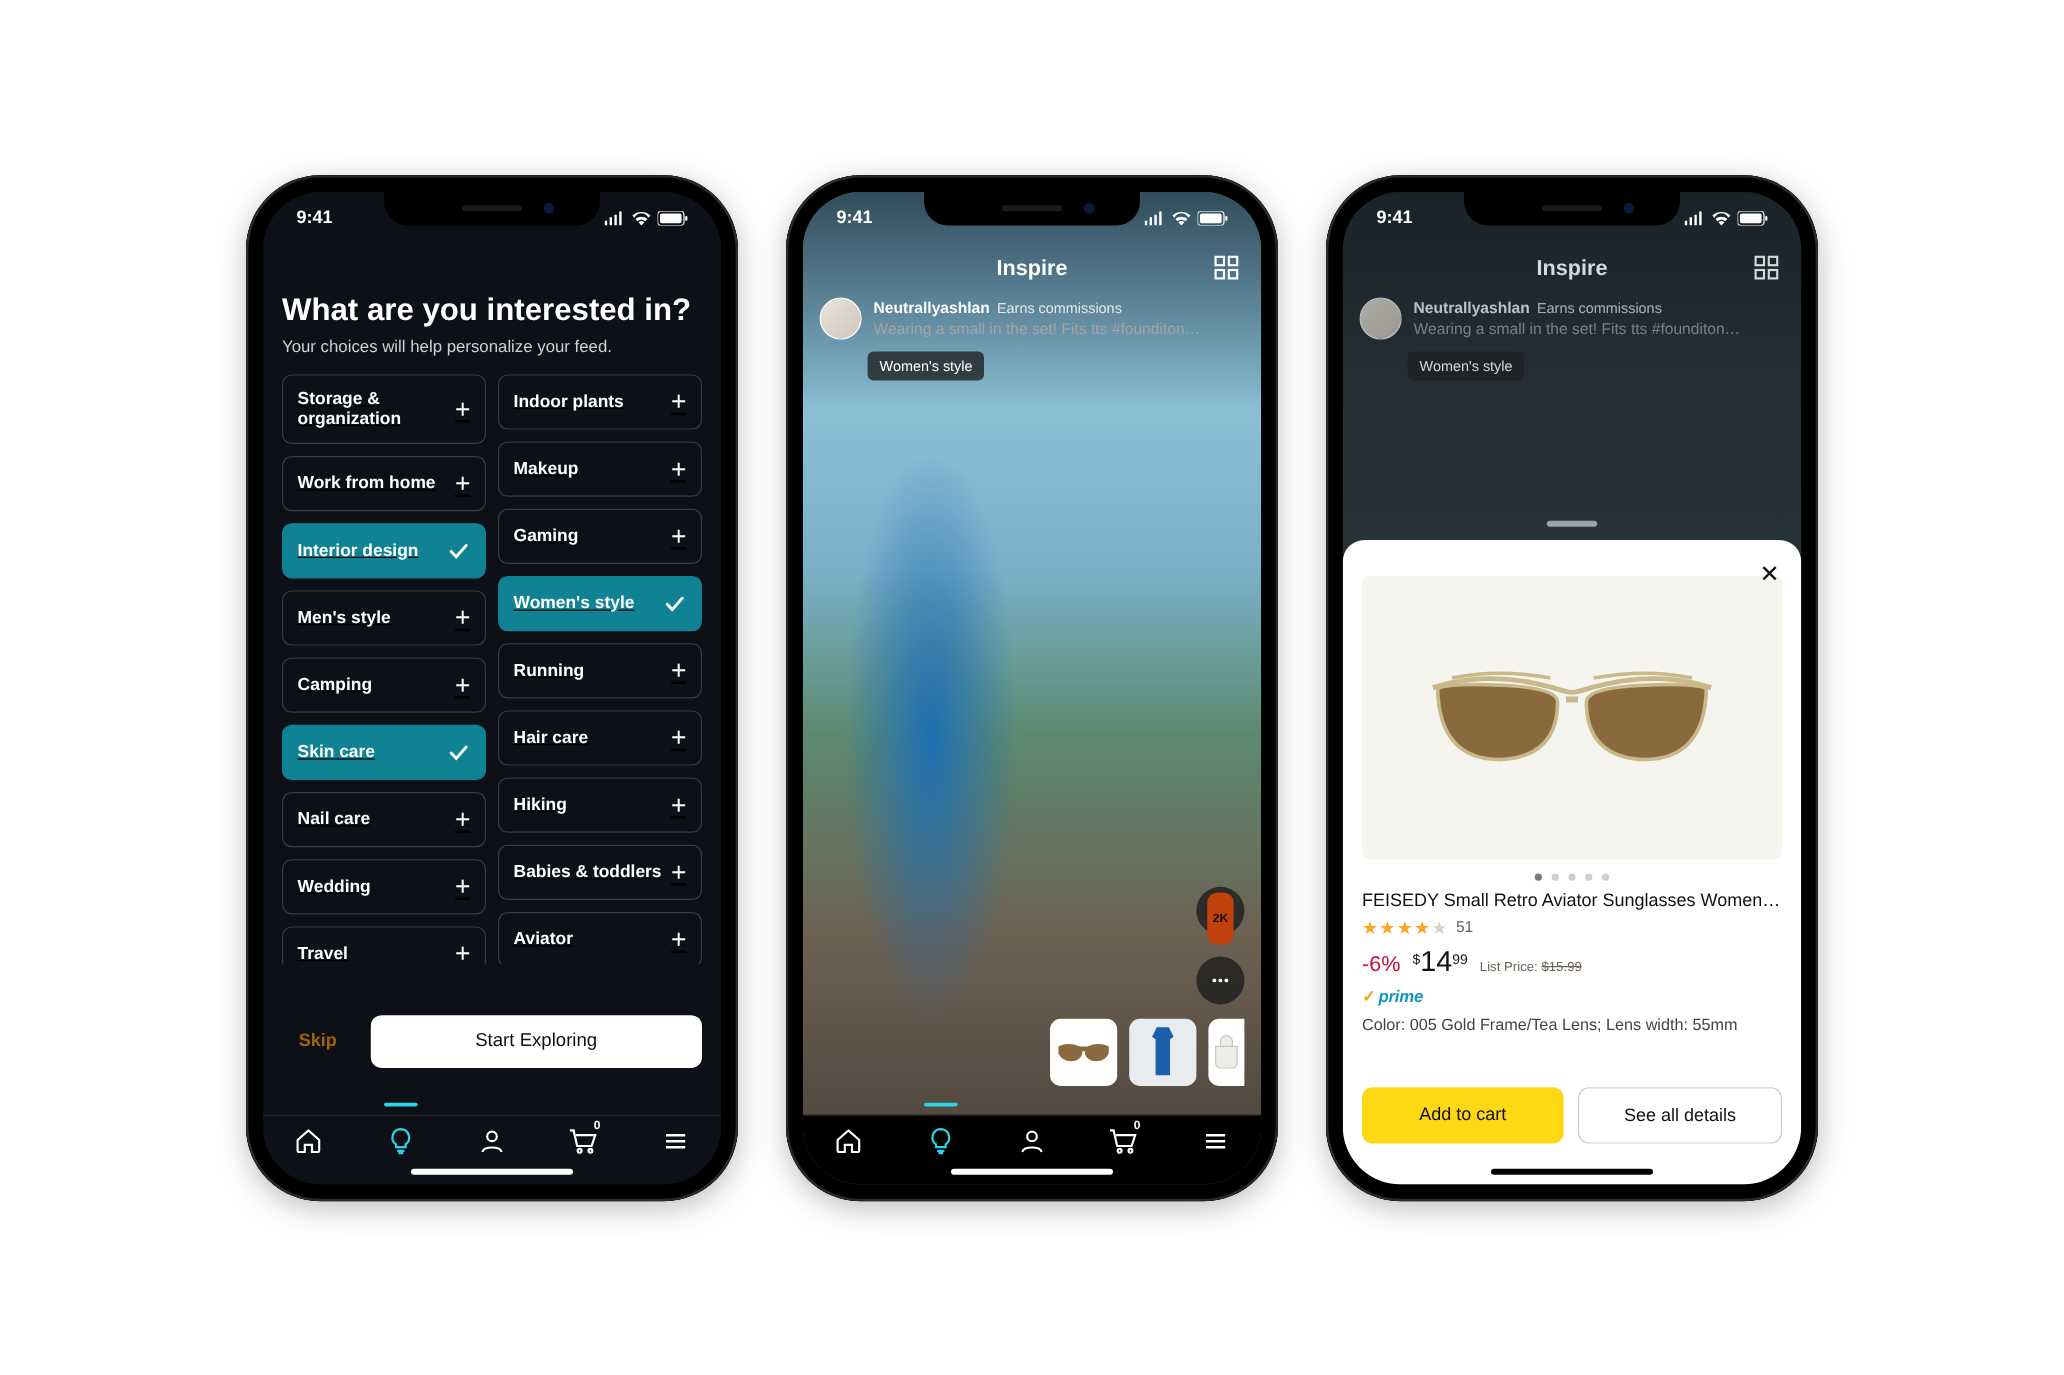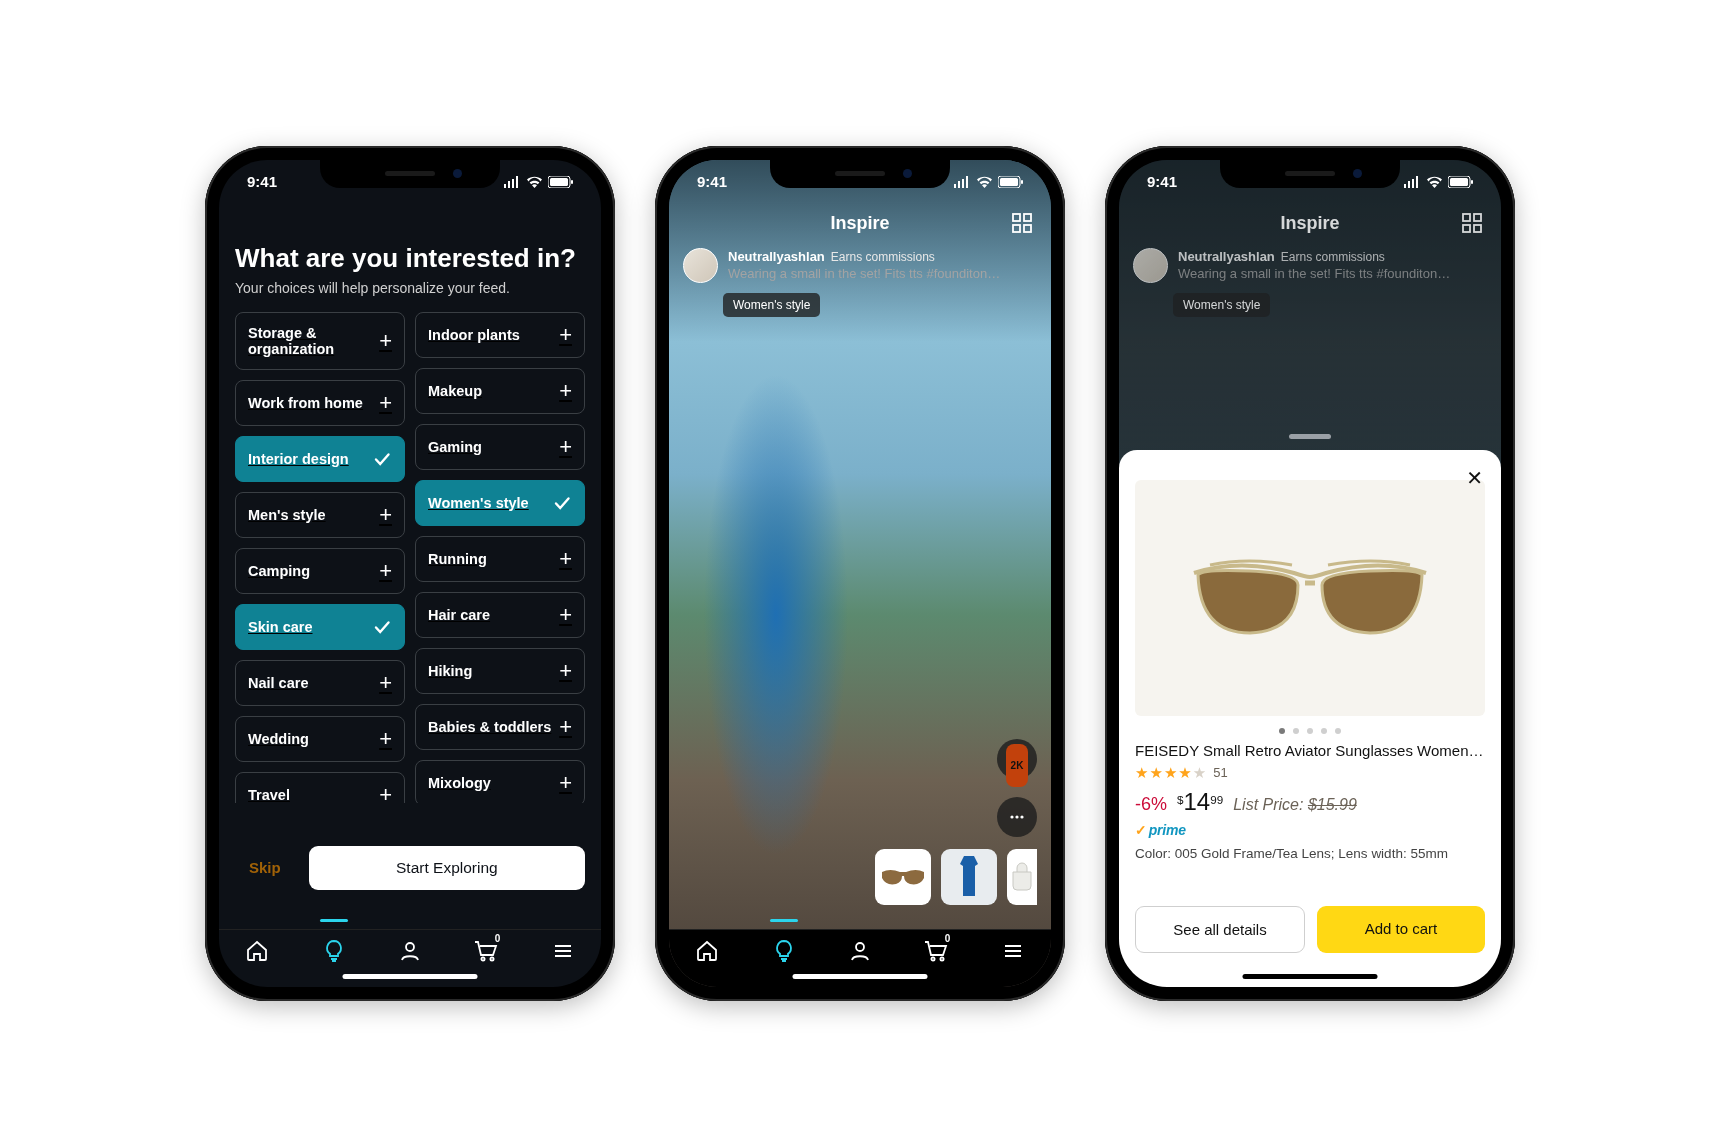--- a/index.html
+++ b/index.html
@@ -74,21 +74,21 @@
   .dots span{width:6px;height:6px;border-radius:50%;background:#cfcfcf;}
   .dots span.on{background:#7a7a7a;}
   .ptitle{font-size:15px;color:#111;white-space:nowrap;overflow:hidden;text-overflow:ellipsis;margin-bottom:5px;}
   .rating-row{display:flex;align-items:center;gap:6px;font-size:13px;color:#6b6257;margin-bottom:6px;}
   .stars{color:#ffa41c;letter-spacing:1px;font-size:15px;}
   .stars .off{color:#d9d2c8;}
   .price-row{display:flex;align-items:baseline;gap:10px;margin-bottom:4px;}
   .disc{color:#cc0c39;font-size:18px;}
   .price{color:#111;font-size:14px;}
   .price .big{font-size:24px;font-weight:500;}
-  .list{color:#6b6257;font-size:16px;font-style:italic;}
+  .list{color:#6b6257;font-size:11px;}
   .list s{color:#6b6257;}
   .prime{display:flex;align-items:center;gap:2px;margin:2px 0 8px;}
   .prime .chk{color:#ffa41c;font-weight:800;font-size:14px;}
   .prime .word{color:#1196c0;font-style:italic;font-weight:700;letter-spacing:-.2px;font-size:14px;}
   .variant{color:#444;font-size:13.5px;margin-bottom:18px;}
   .cta-row{display:flex;gap:12px;margin-top:auto;margin-bottom:16px;}
   .btn{flex:1;text-align:center;padding:14px 0;border-radius:9px;font-size:15px;}
   .btn.ghost{background:#fff;border:1px solid #cfcfcf;color:#111;}
   .btn.primary{background:#ffd814;color:#111;}
 </style>
@@ -204,21 +204,21 @@
               </div>
               <div class="chip">
                 <span>Hiking</span>
                 <span class="plus">+</span>
               </div>
               <div class="chip">
                 <span>Babies &amp; toddlers</span>
                 <span class="plus">+</span>
               </div>
               <div class="chip">
-                <span>Mixology</span>
+                <span>Aviator</span>
                 <span class="plus">+</span>
               </div>
               <div class="chip">
                 <span>Coffee making</span>
                 <span class="plus">+</span>
               </div>
             </div>
       </div>
     </div>
     <div class="footer1">
@@ -445,21 +445,21 @@
         <span class="list">
           <span>List Price:</span> <s>$15.99</s>
         </span>
       </div>
       <div class="prime">
             <span class="chk">✓</span>
             <span class="word">prime</span>
           </div>
       <div class="variant">Color: 005 Gold Frame/Tea Lens; Lens width: 55mm</div>
       <div class="cta-row">
+        <div class="btn primary">Add to cart</div>
         <div class="btn ghost">See all details</div>
-        <div class="btn primary">Add to cart</div>
       </div>
     </div>
     <div class="home-ind"></div>
   </div>
 </div>
 
 </div>
 
 </body></html>

